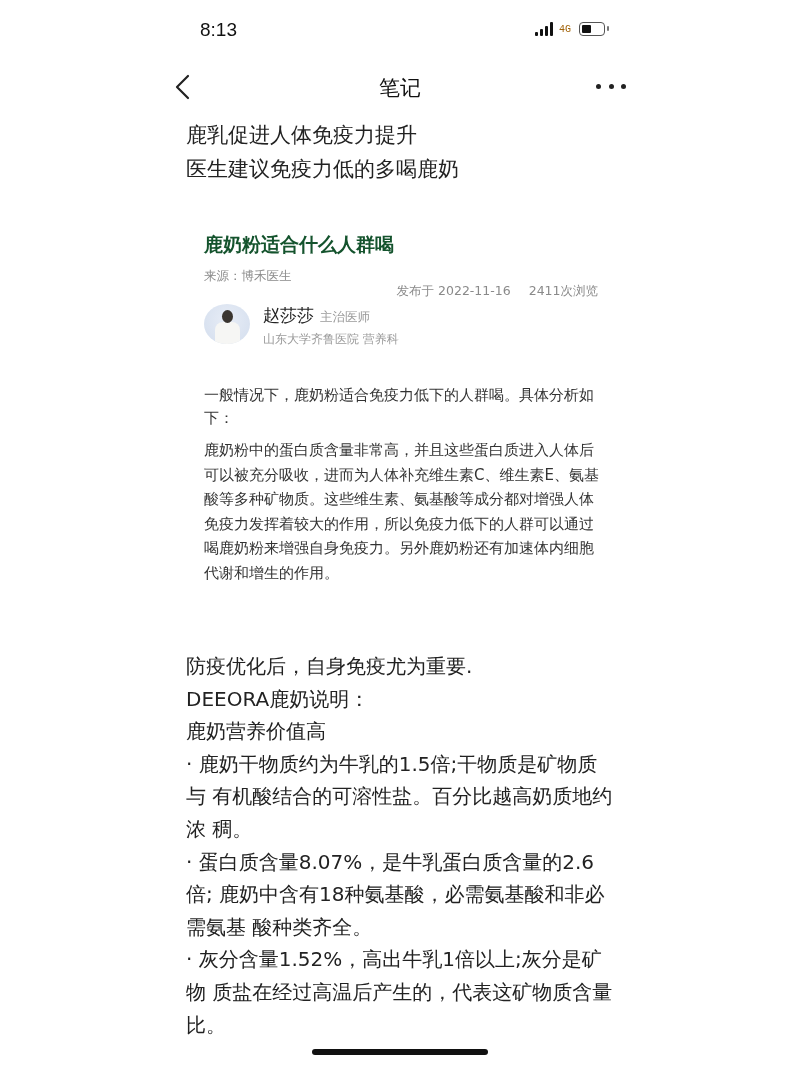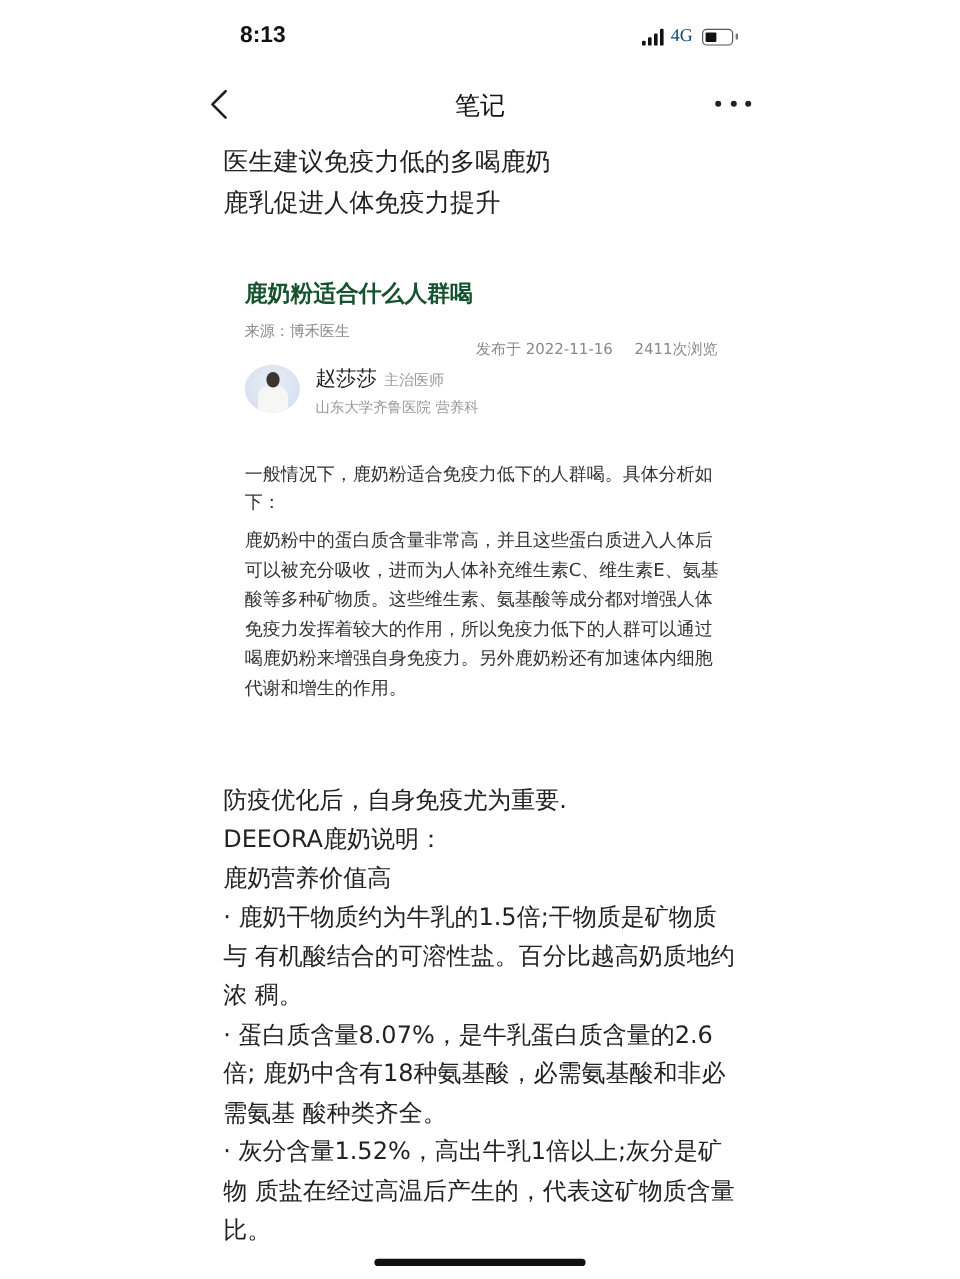--- a/index.html
+++ b/index.html
@@ -4,25 +4,25 @@
   <style>
     html, body { margin: 0; padding: 0; }
     body {
       width: 800px; height: 1066px; overflow: hidden;
       background: #ffffff;
       font-family: "DejaVu Sans", "Liberation Sans", sans-serif;
       color: #1a1a1a;
       position: relative;
     }
     .status-bar { position: absolute; top: 0; left: 0; width: 800px; height: 62px; }
-    .time { position: absolute; left: 200px; top: 19px; font-size: 19px; font-weight: bold; color: #111; font-family: "Liberation Sans", sans-serif; }
+    .time { position: absolute; left: 200px; top: 19px; font-size: 19px; font-weight: normal; color: #111; font-family: "Liberation Sans", sans-serif; }
     .status-right { position: absolute; left: 535px; top: 22px; display: flex; align-items: center; gap: 6px; }
     .signal { display: flex; align-items: flex-end; gap: 2px; height: 14px; }
     .signal span { display: block; width: 3px; background: #111; border-radius: 1px; }
-    .net { font-size: 15px; color: #0c4a6e; font-family: Liberation Serif, serif; }
+    .net { font-size: 10px; color: #a16207; font-family: Liberation Mono, monospace; }
     .battery { position: relative; width: 24px; height: 12px; border: 1.5px solid #555; border-radius: 4px; margin-left: 2px; }
     .battery .fill { position: absolute; left: 2px; top: 2px; width: 9px; height: 8px; background: #111; border-radius: 1px; }
     .battery .nub { position: absolute; right: -5px; top: 3px; width: 2px; height: 5px; background: #777; border-radius: 1px; }
 
     .nav { position: absolute; top: 62px; left: 0; width: 800px; height: 50px; }
     .back { position: absolute; left: 170px; top: 8px; width: 30px; height: 34px; cursor: pointer; }
     .nav-title { position: absolute; left: 0; width: 800px; top: 12px; text-align: center; font-size: 21px; color: #111; }
     .more { position: absolute; left: 596px; top: 12px; width: 30px; height: 24px; cursor: pointer; display: flex; align-items: center; justify-content: space-between; }
     .more span { width: 5px; height: 5px; border-radius: 50%; background: #222; display: block; }
 
@@ -76,22 +76,22 @@
   </div>
   <div class="nav-title">笔记</div>
   <div class="more">
     <span></span>
       <span></span>
       <span></span>
   </div>
 </div>
 
 <div class="headline">
+  <div>鹿乳促进人体免疫力提升</div>
   <div>医生建议免疫力低的多喝鹿奶</div>
-  <div>鹿乳促进人体免疫力提升</div>
 </div>
 
 <div class="card">
   <div class="card-title">鹿奶粉适合什么人群喝</div>
   <div class="meta-row">
     <span>来源：博禾医生</span>
     <span class="right">
       <span>发布于 2022-11-16</span>
       <span>2411次浏览</span>
     </span>

